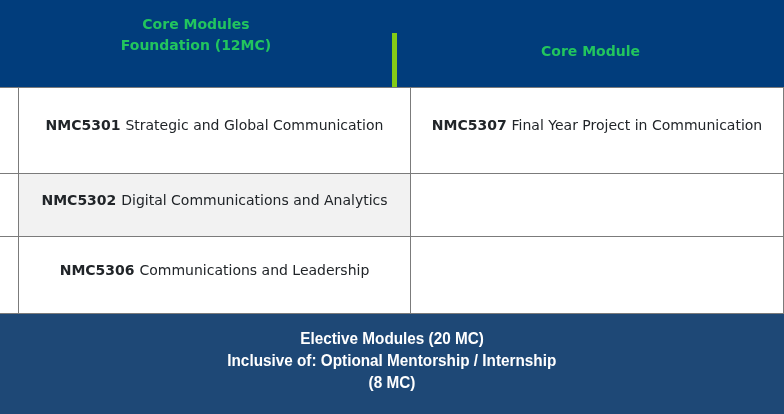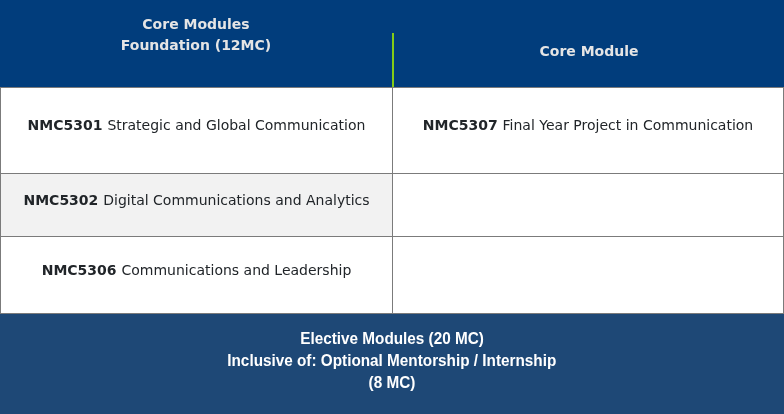--- a/index.html
+++ b/index.html
@@ -17,29 +17,29 @@
   .thead {
     height: 88px; display: flex;
     background: #013D7C;
     border-bottom: 1px solid #7B7B7B;
   }
   .th {
     flex: 1 1 50%;
     display: flex; flex-direction: column;
     justify-content: center; align-items: center;
     text-align: center;
-    color: #e5e5e5; font-weight: bold;
+    color: #22c55e; font-weight: bold;
     font-size: 14px; line-height: 21px;
     padding-bottom: 17px;
   }
-  .th + .th { border-left: 2px solid #84cc16; margin-top: 33px; }
+  .th + .th { border-left: 5px solid #84cc16; margin-top: 33px; }
 
   
   .tbody { display: flex; flex-direction: column; }
-  .tr { display: flex; border-bottom: 1px solid #7B7B7B; }
+  .tr { display: flex; border-bottom: 1px solid #7B7B7B; padding-left: 18px; }
   .tr-1 { height: 86px; }
   .tr-2 { height: 63px; }
   .tr-3 { height: 77px; }
   .td {
     display: flex; flex-direction: column;
     justify-content: center; align-items: center;
     text-align: center;
     font-size: 14px; line-height: 22px;
     padding: 0 10px 11px 10px;
     border-left: 1px solid #7B7B7B;

